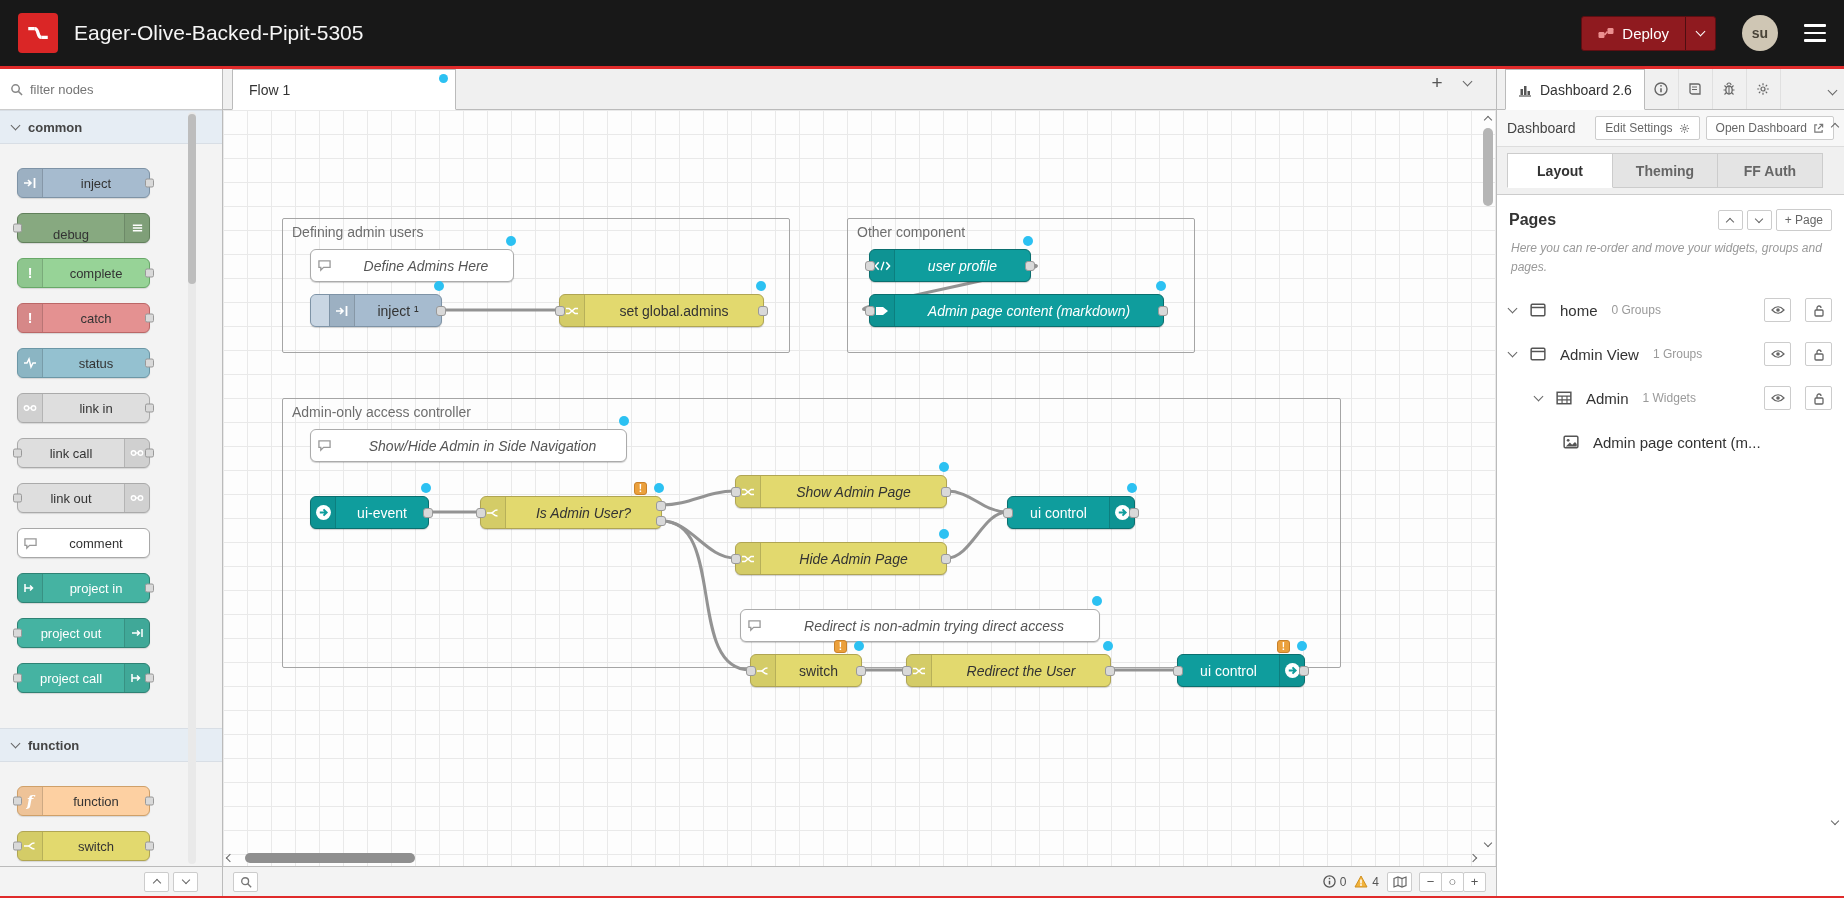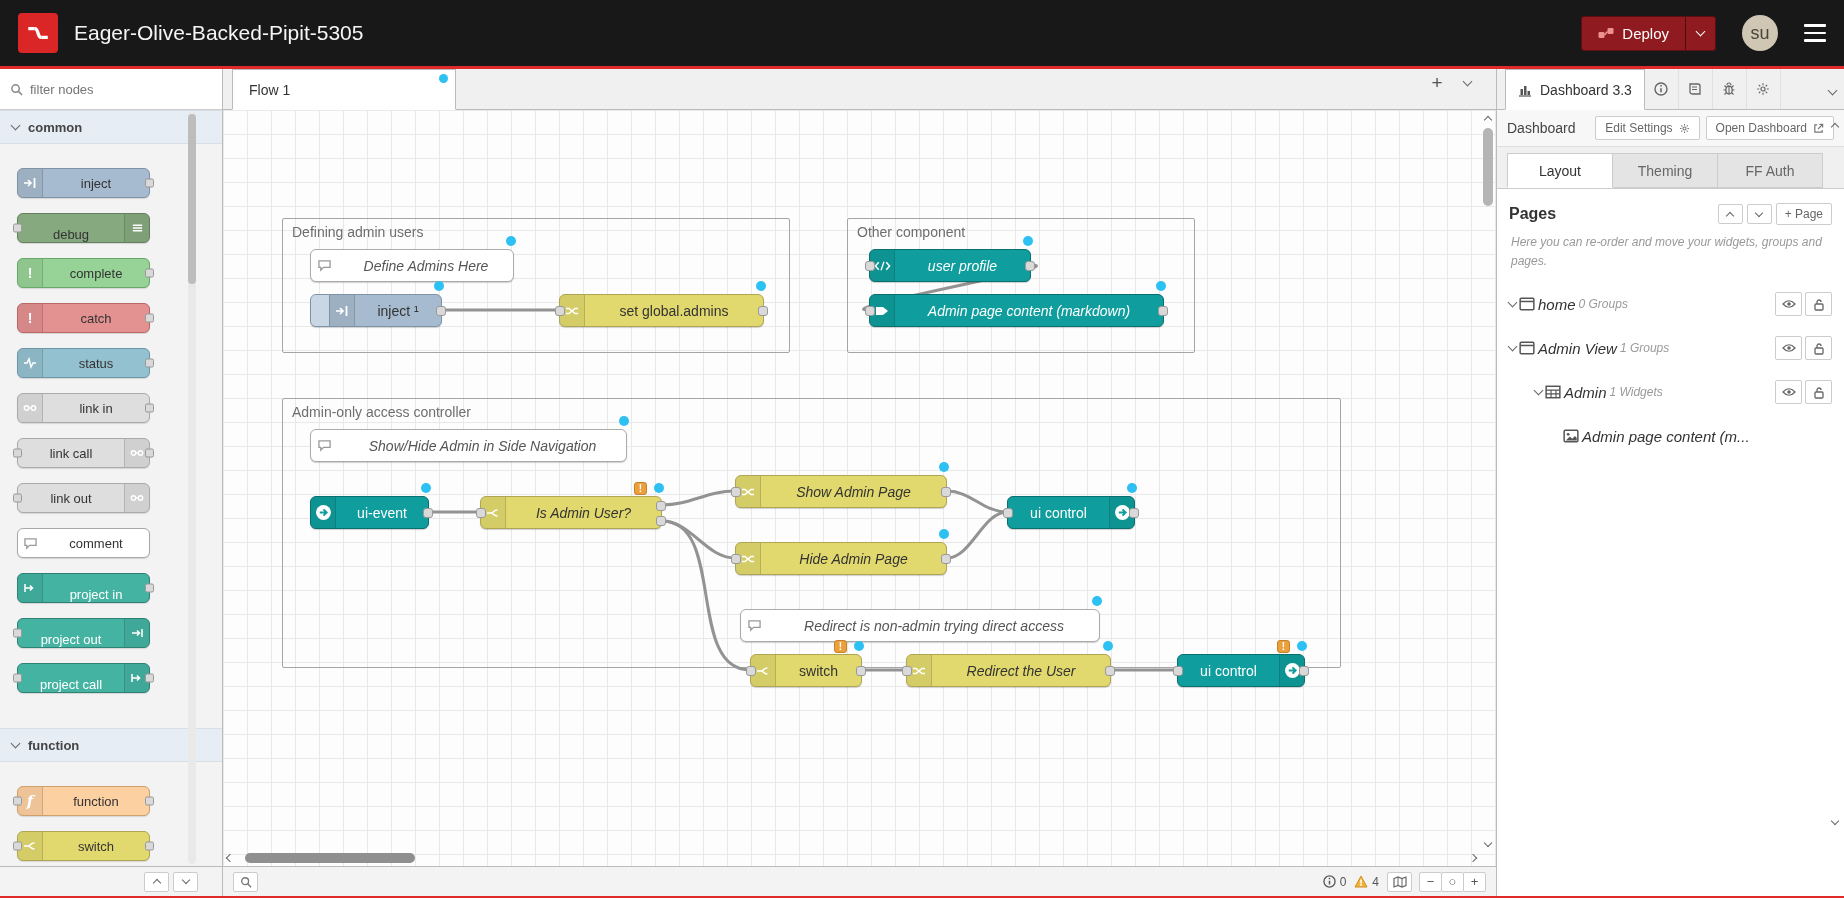--- a/index.html
+++ b/index.html
@@ -8,21 +8,21 @@
   .app { width:1844px; height:898px; display:flex; flex-direction:column; }
 
   
   header { flex:0 0 66px; background:#181818; display:flex; align-items:center; padding:0 18px; color:#fff; }
   .logo { width:40px; height:40px; border-radius:4px; background:#da2626; display:flex; align-items:center; justify-content:center; }
   .app-title { margin-left:16px; font-size:21px; font-weight:400; color:#f5f5f5; }
   .hspacer { flex:1; }
   .deploy { display:flex; align-items:stretch; background:#8f1a1f; border:1px solid #5e0e12; border-radius:3px; overflow:hidden; color:#fff; cursor:pointer; }
   .deploy-main { display:flex; align-items:center; gap:8px; padding:8px 16px; font-size:15px; }
   .deploy-caret { display:flex; align-items:center; padding:0 11px; border-left:1px solid rgba(0,0,0,0.45); }
-  .avatar { width:36px; height:36px; border-radius:50%; background:#cfc6b4; color:#4a4438; font-size:18px; font-weight:normal;
+  .avatar { width:36px; height:36px; border-radius:50%; background:#cfc6b4; color:#4a4438; font-size:14px; font-weight:bold;
     display:flex; align-items:center; justify-content:center; margin-left:26px; }
   .menu-btn { margin-left:26px; display:flex; flex-direction:column; gap:5px; background:none; border:none; cursor:pointer; }
   .menu-btn span { width:22px; height:2.5px; background:#fff; border-radius:1px; display:block; }
   .red-line { flex:0 0 3px; background:#e02a2a; }
   .bottom-line { flex:0 0 2px; background:#e02a2a; }
 
   
   .main { flex:1; display:flex; min-height:0; }
 
   
@@ -42,21 +42,21 @@
   .istrip.r { border-left:1px solid rgba(0,0,0,0.14); border-radius:0 5px 5px 0; }
   .pport { position:absolute; width:9px; height:9px; background:#d9d9d9; border:1px solid #999; border-radius:2px; top:50%; transform:translateY(-50%); }
   .pport.in { left:-5px; } .pport.out { right:-5px; }
   .n-inject { background:#a6bbcf; border-color:#7e93a6; }
   .n-debug { background:#87a980; border-color:#61805b;align-items:flex-end; }
   .n-complete { background:#97d397; border-color:#68a868; }
   .n-catch { background:#e49191; border-color:#bb6767; }
   .n-status { background:#94c1d0; border-color:#6c97a6; }
   .n-link { background:#dedede; border-color:#aaa; }
   .n-comment { background:#ffffff; border-color:#a8a8a8; }
-  .n-project { background:#45b3a2; border-color:#2e8274; color:#fff;align-items:flex-end; }
+  .n-project { background:#45b3a2; border-color:#2e8274; color:#fff; }
   .n-function { background:#fdd0a2; border-color:#cfa069; }
   .n-yellow { background:#e2d96e; border-color:#b0a553; }
   .n-comment .istrip { background:none; border-color:transparent; }
   .pal-scroll { position:absolute; top:2px; right:26px; width:8px; bottom:2px; background:#e9e9e9; border-radius:4px; }
   .pal-scroll .thumb { position:absolute; top:2px; left:0; width:8px; height:170px; background:#bdbdbd; border-radius:4px; }
   .palette-footer { flex:0 0 30px; background:#f3f3f3; border-top:1px solid #bbb; display:flex; align-items:center; justify-content:flex-end; gap:4px; padding:0 24px; }
   .sq-btn { width:25px; height:20px; background:#fff; border:1px solid #ccc; border-radius:2px; display:flex; align-items:center; justify-content:center; cursor:pointer; }
 
   
   .workspace { flex:1; display:flex; flex-direction:column; min-width:0; }
@@ -118,30 +118,30 @@
   
   .sidebar { flex:0 0 348px; border-left:1px solid #bbb; background:#fff; display:flex; flex-direction:column; position:relative; }
   .sb-tabs { flex:0 0 41px; background:#f0f0f0; border-bottom:1px solid #bbb; display:flex; align-items:center; }
   .sb-tab-active { height:41px; margin-left:8px; margin-bottom:-1px; background:#fff; border:1px solid #bbb; border-bottom:1px solid #fff;
     display:flex; align-items:center; gap:8px; padding:0 12px; font-size:14px; color:#333; cursor:pointer; }
   .sb-itab { width:34px; height:40px; display:flex; align-items:center; justify-content:center; border-right:1px solid #e0e0e0; cursor:pointer; }
   .sb-caret { margin-left:auto; margin-right:8px; cursor:pointer; }
   .sb-panel-head { flex:0 0 37px; background:#f7f7f7; border-bottom:1px solid #ddd; display:flex; align-items:center; gap:6px; padding:0 10px; font-size:14px; color:#444; }
   .sb-btn { border:1px solid #ccc; background:#fff; border-radius:2px; font-size:12px; color:#666; padding:4px 9px;
     display:flex; align-items:center; gap:6px; cursor:pointer; font-family:inherit; }
-  .sb-subtabs { display:flex; background:#f0f0f0; border-bottom:1px solid #ccc; padding:6px 0 0 10px; }
+  .sb-subtabs { display:flex; background:#f0f0f0; border-bottom:1px solid #ccc; padding:6px 0 6px 10px;font-weight:bold; }
   .sb-subtab { width:106px; height:35px; border:1px solid #ccc; background:#e4e4e4; color:#666; font-size:14px;
     display:flex; align-items:center; justify-content:center; margin-right:-1px; cursor:pointer; }
   .sb-subtab.active { background:#fff; border-bottom-color:#fff; color:#333; margin-bottom:-1px; z-index:2; }
   .sb-pages-head { display:flex; align-items:center; gap:4px; padding:14px 12px 6px 12px; }
   .sb-pages-head h3 { font-size:16px; color:#333; flex:1; }
   .add-page { border:1px solid #ccc; background:#fff; border-radius:2px; font-size:12px; color:#666; padding:3px 8px; cursor:pointer; font-family:inherit; }
   .sb-help { padding:2px 14px 12px 14px; font-size:12px; font-style:italic; color:#999; line-height:1.55; }
   .tree { display:flex; flex-direction:column; }
-  .tree-row { display:flex; align-items:center; gap:3px; height:44px; padding:0 12px; cursor:pointer;font-style:italic; }
+  .tree-row { display:flex; align-items:center; gap:14px; height:44px; padding:0 12px; cursor:pointer; }
   .tree-row.ind1 { padding-left:38px; }
   .tree-row.ind2 { padding-left:66px; }
   .tree-label { font-size:15px; color:#333; white-space:nowrap; }
   .tree-meta { font-size:12px; color:#9a9a9a; }
   .tree-spacer { flex:1; }
   .tree-btn { width:27px; height:24px; border:1px solid #ccc; border-radius:2px; background:#fff; display:flex; align-items:center; justify-content:center; cursor:pointer; }
   .sb-arrow-up { position:absolute; top:52px; right:6px; }
   .sb-arrow-down { position:absolute; bottom:72px; right:6px; }
 </style>
 </head>
@@ -621,21 +621,21 @@
 
     <aside class="sidebar">
       <div class="sb-tabs">
         <div class="sb-tab-active">
           <svg width="14" height="14" viewBox="0 0 14 14">
               <path d="M1 13 h12" stroke="#555" stroke-width="1.2"></path>
               <rect x="2.5" y="6" width="2.5" height="6" fill="#555"></rect>
               <rect x="6" y="3" width="2.5" height="9" fill="#555"></rect>
               <rect x="9.5" y="8" width="2.5" height="4" fill="#555"></rect>
             </svg>
-          <span>Dashboard 3.3</span>
+          <span>Dashboard 2.6</span>
         </div>
         <div class="sb-itab">
           <svg width="14" height="14" viewBox="0 0 14 14">
               <circle cx="7" cy="7" r="6" fill="none" stroke="#666" stroke-width="1.4"></circle>
               <path d="M7 6.2 v4" stroke="#666" stroke-width="1.6"></path>
               <circle cx="7" cy="3.8" r="0.9" fill="#666"></circle>
             </svg>
         </div>
         <div class="sb-itab">
           <svg width="14" height="14" viewBox="0 0 14 14">

